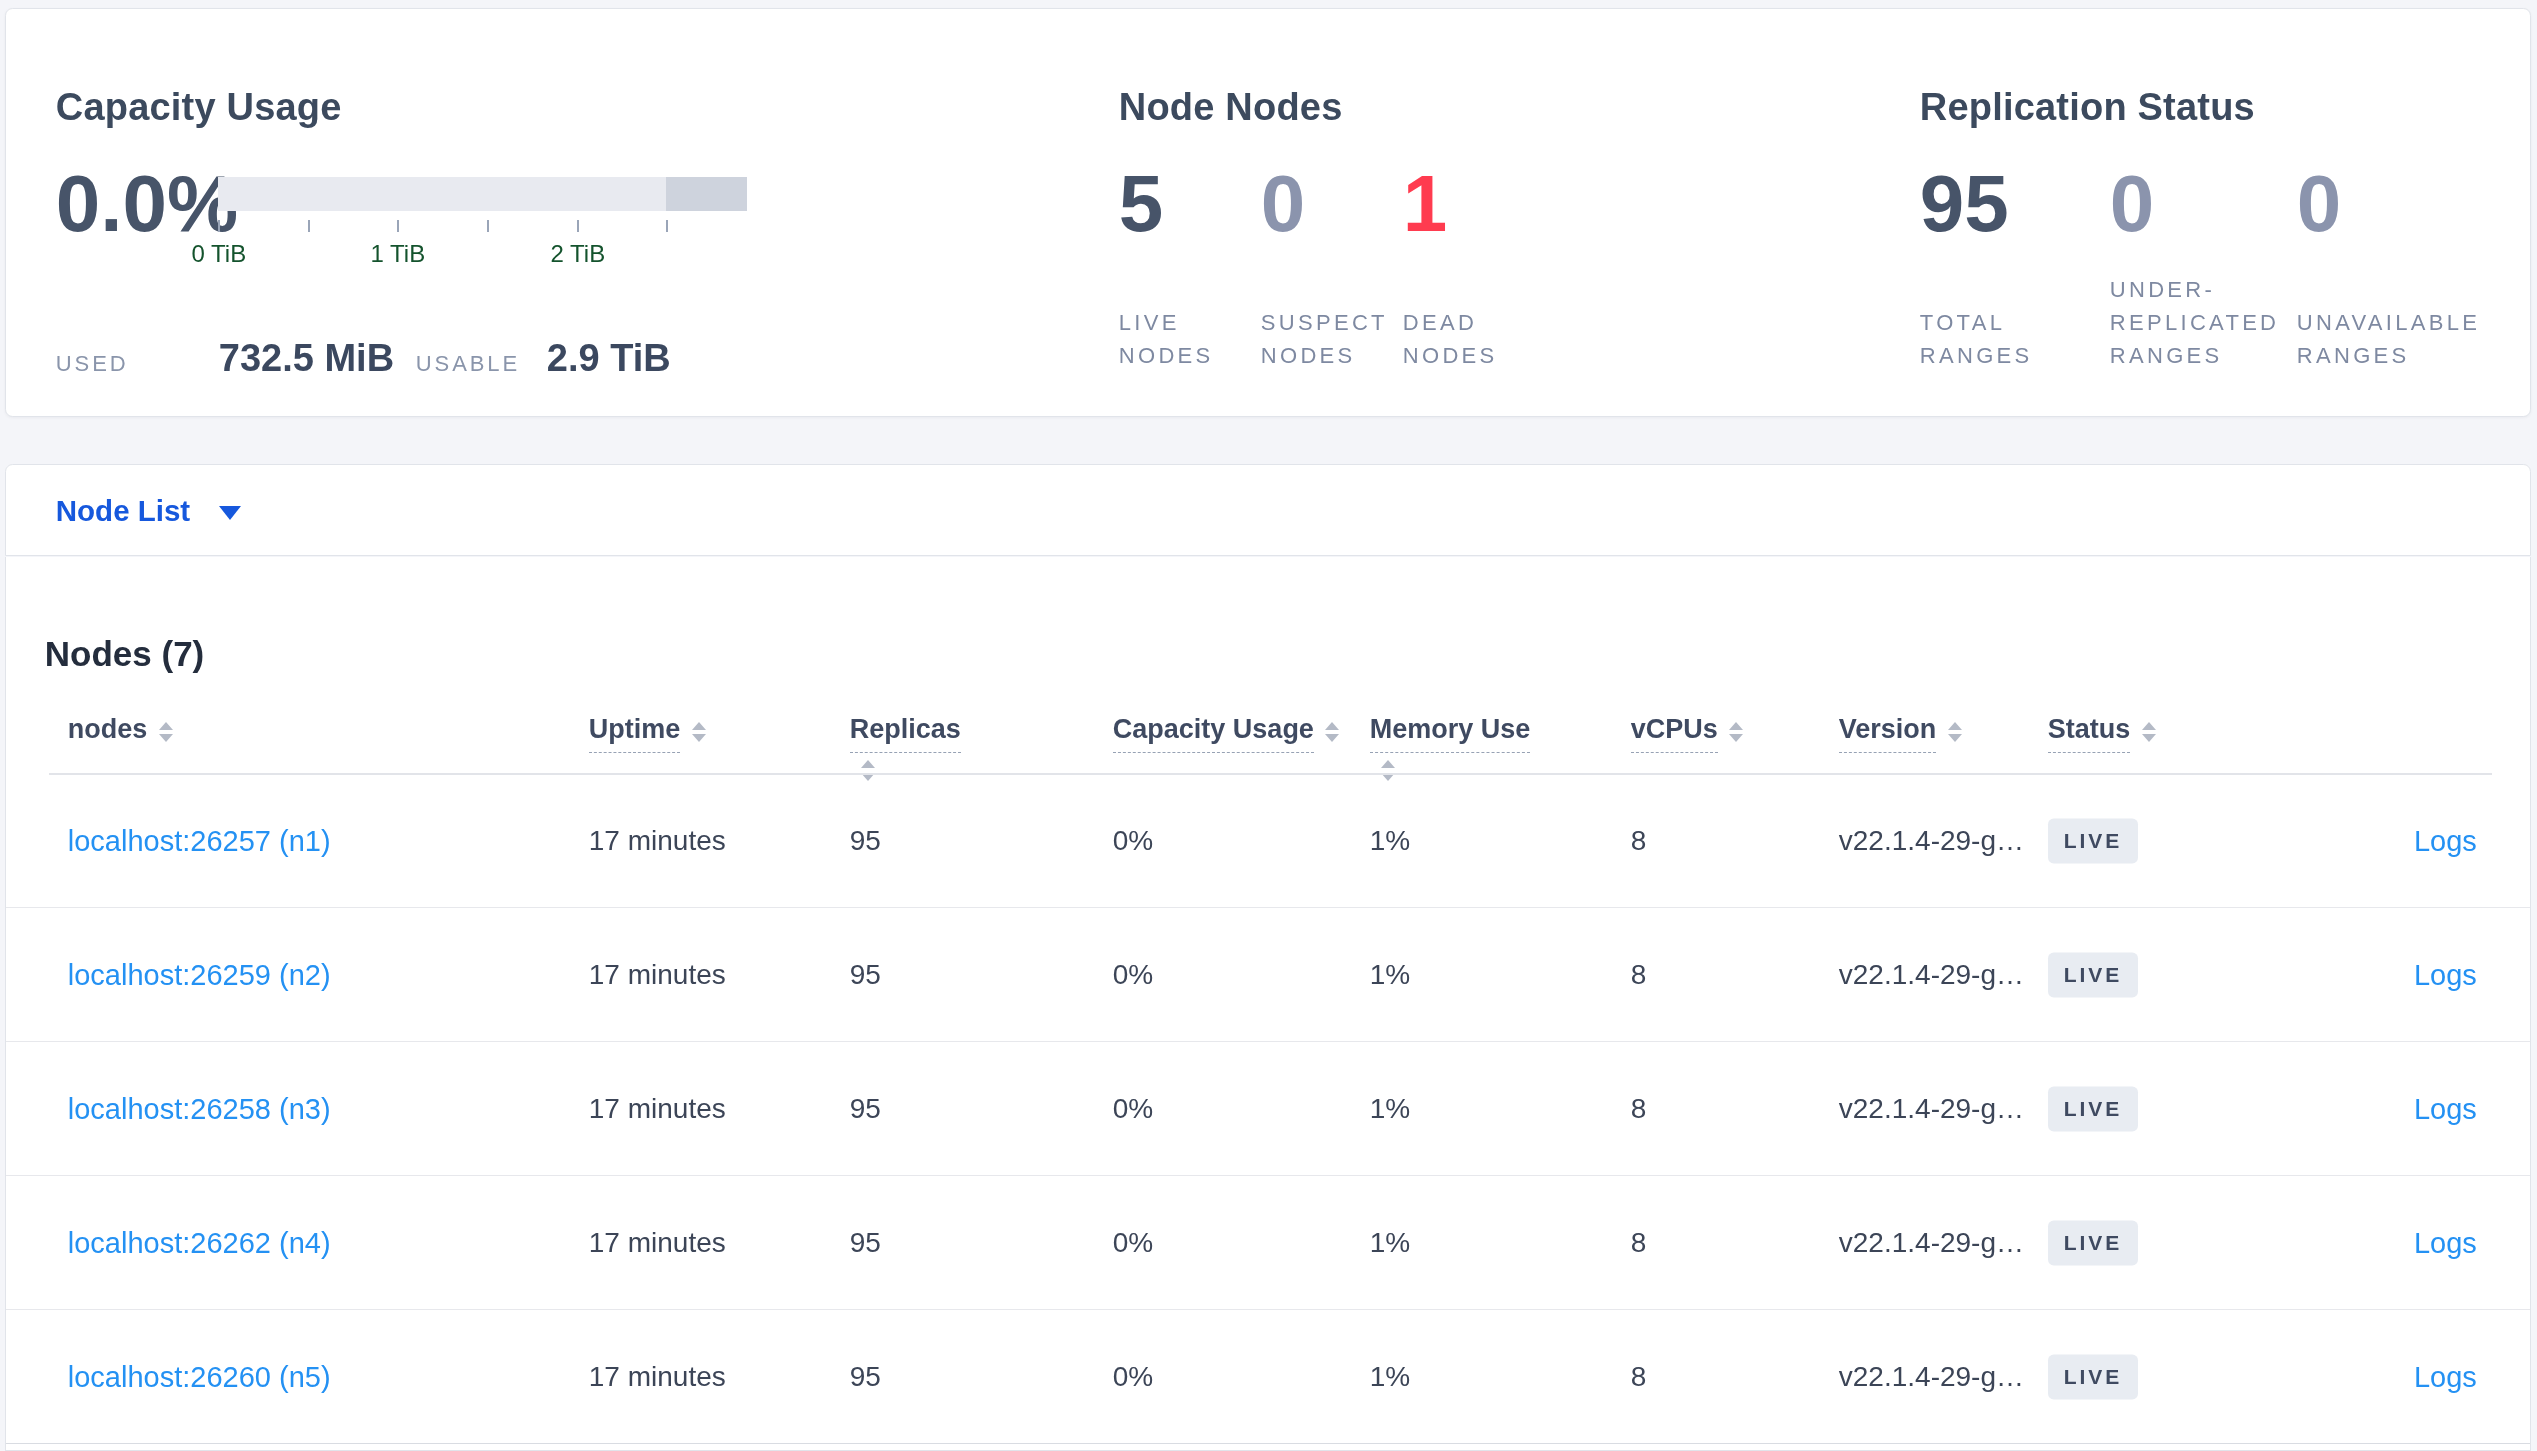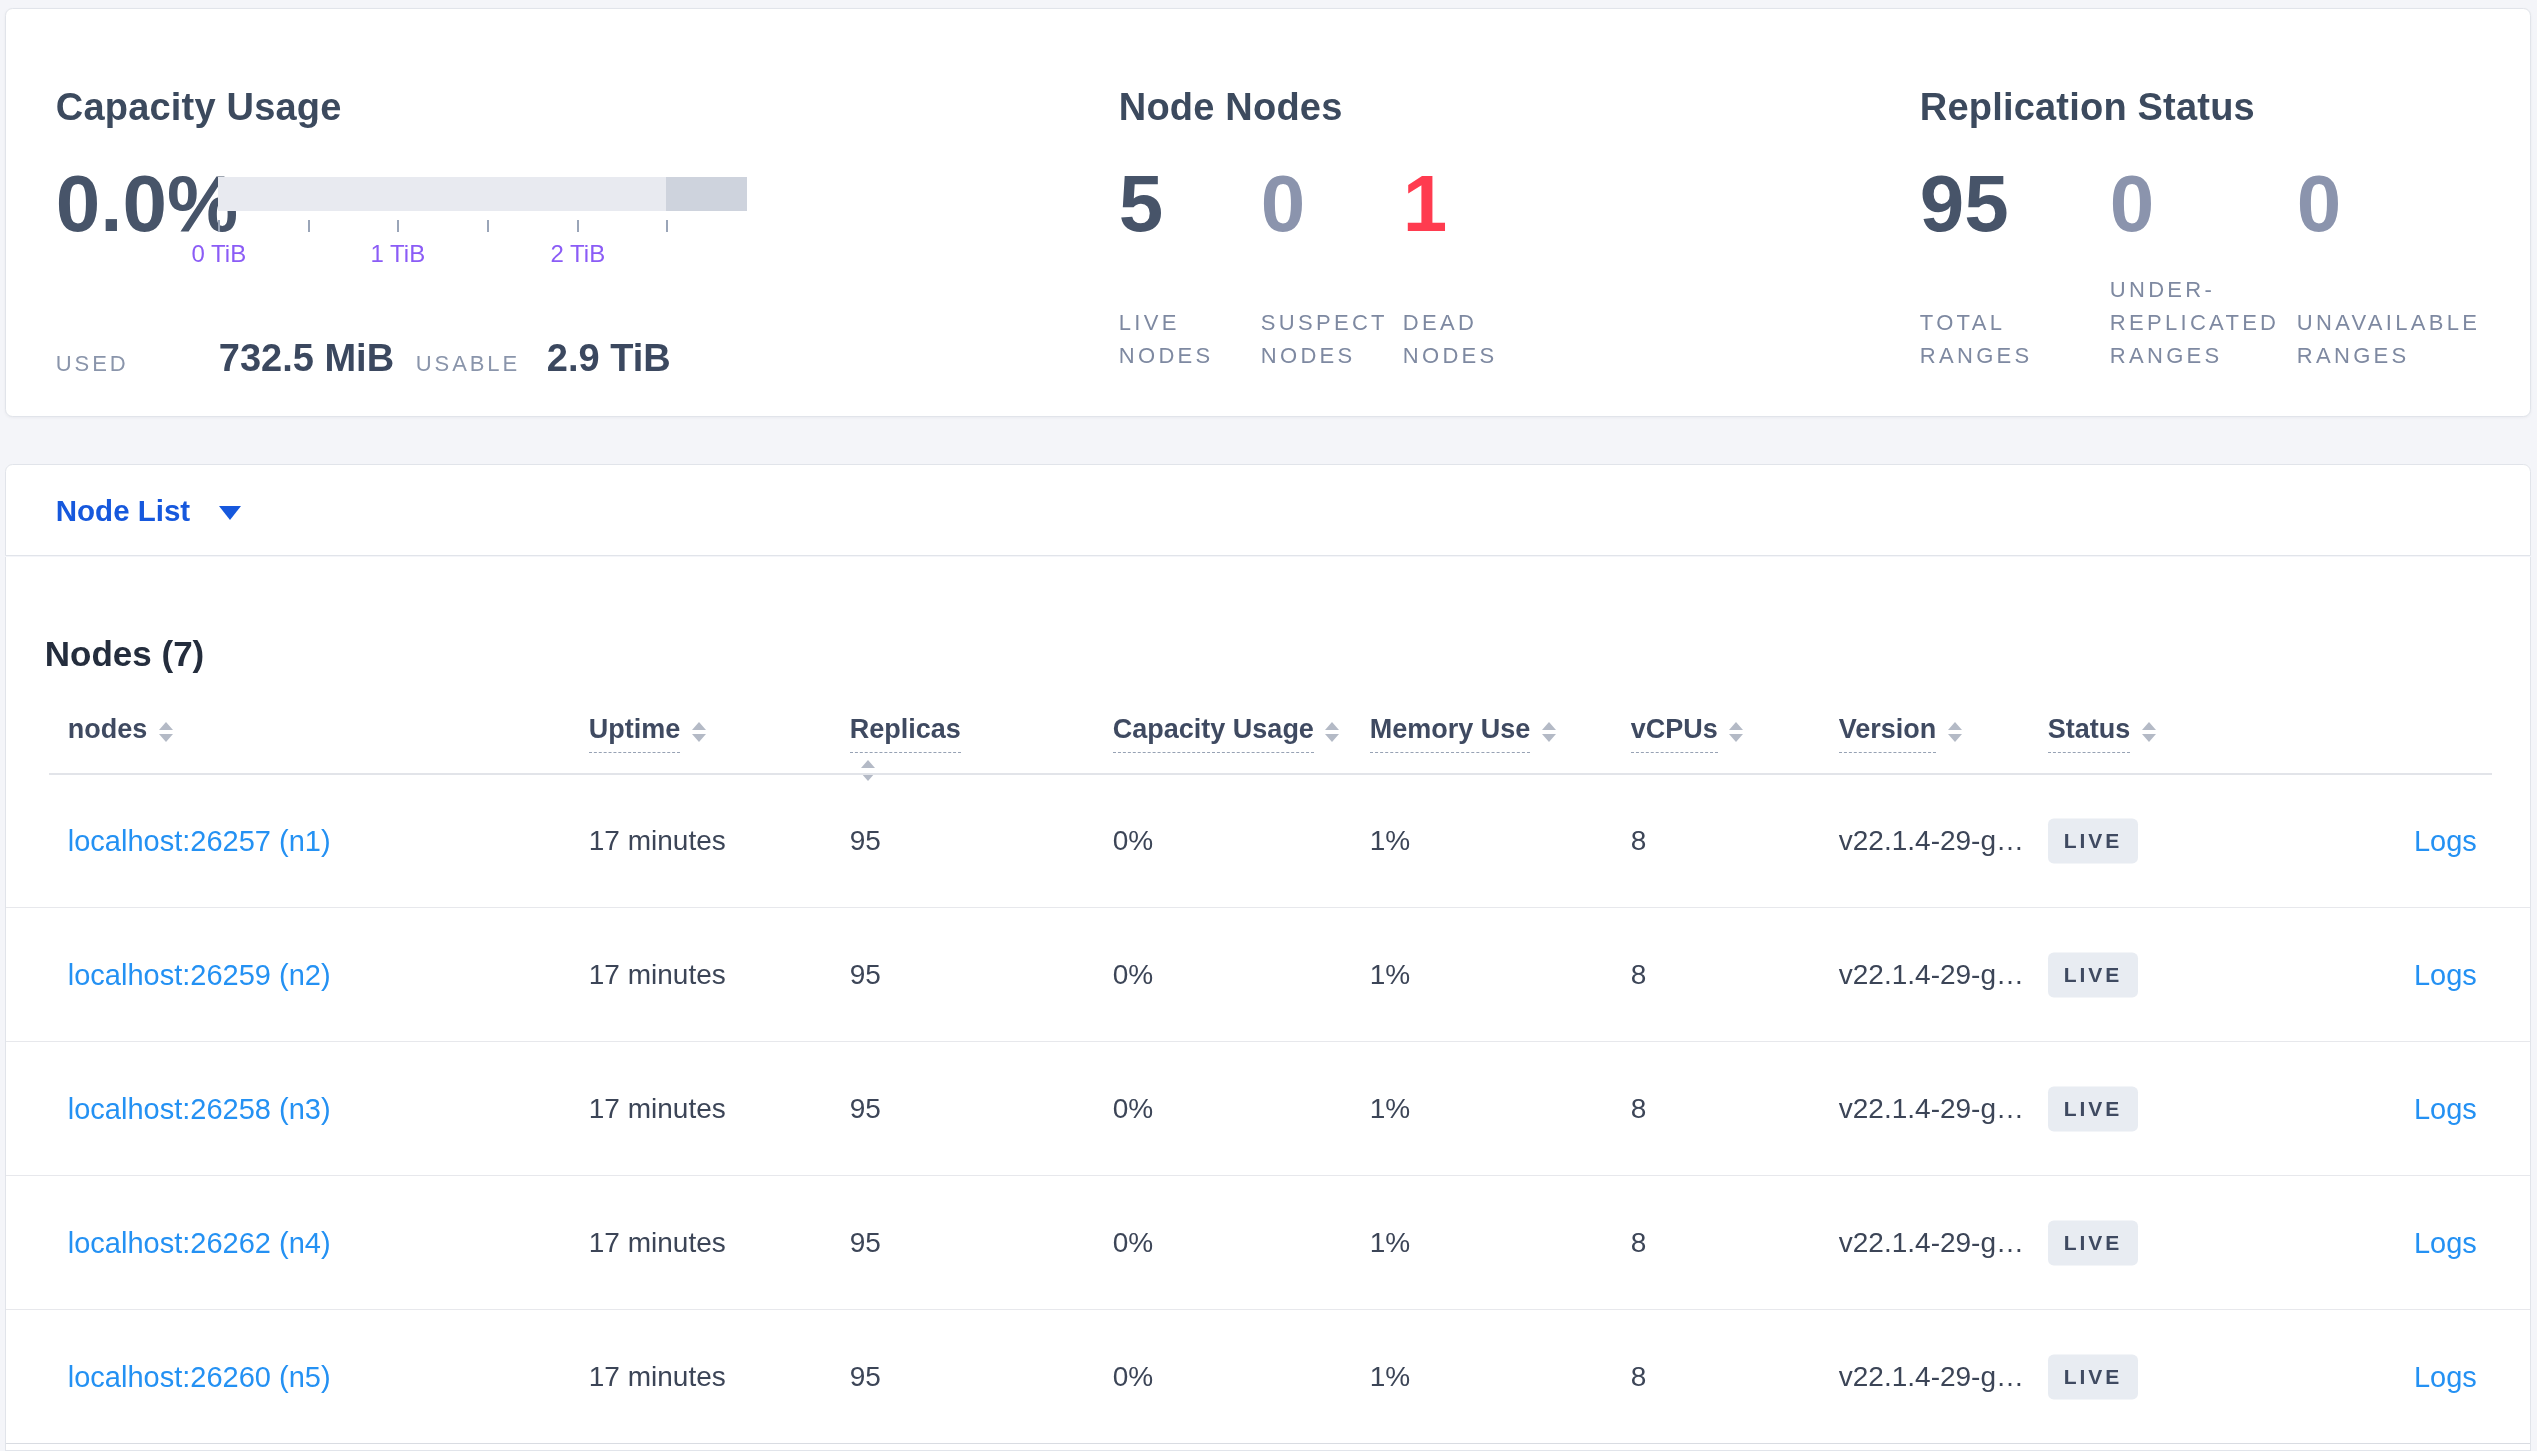--- a/index.html
+++ b/index.html
@@ -38,21 +38,21 @@
     color:#7e89a1;font-weight:normal;
   }
   .stat-label span{display:block;}
   .stat-label span:empty{display:none;}
   
   #cap-bar{position:absolute;left:212px;top:168px;width:529px;height:34px;background:#e8eaf0;}
   #cap-bar-extra{position:absolute;right:0;top:0;width:81px;height:34px;background:#ced3dd;}
   .tick{position:absolute;top:211px;width:1.9px;height:12.4px;background:#9aa5b8;}
   .tick-label{
     position:absolute;top:231px;transform:translateX(-50%);
-    font-size:24px;color:#8b5cf6;white-space:nowrap;
+    font-size:24px;color:#14532d;white-space:nowrap;
   }
   #cap-kv{
     position:absolute;left:50px;top:328px;
     display:flex;align-items:baseline;
   }
   .kv-label{font-size:22px;letter-spacing:2.9px;color:#8a95ab;}
   .kv-value{font-size:38px;font-weight:bold;color:#3b485f;}
   #used-label{min-width:163px;}
   #used-value{min-width:197px;}
   #usable-label{min-width:131px;}
@@ -98,21 +98,21 @@
   .badge{
     display:inline-block;background:#e8ecf2;border-radius:5.7px;
     padding:10.5px 16px;
     font-size:21px;font-weight:bold;letter-spacing:2.9px;color:#3f4a61;
   }
   
   .c-nodes{left:62px;}
   .c-uptime{left:583px;}
   .c-replicas{left:844px;flex-direction:column;}
   .c-capacity{left:1107px;}
-  .c-memory{left:1364px;}
+  .c-memory{left:1364px;flex-direction:column;}
   .c-vcpus{left:1625px;}
   .c-version{left:1833px;}
   .c-status{left:2042px;justify-content:center;}
 </style>
 </head>
 <body>
 
 <section class="card" id="summary-card">
 
   <div>

